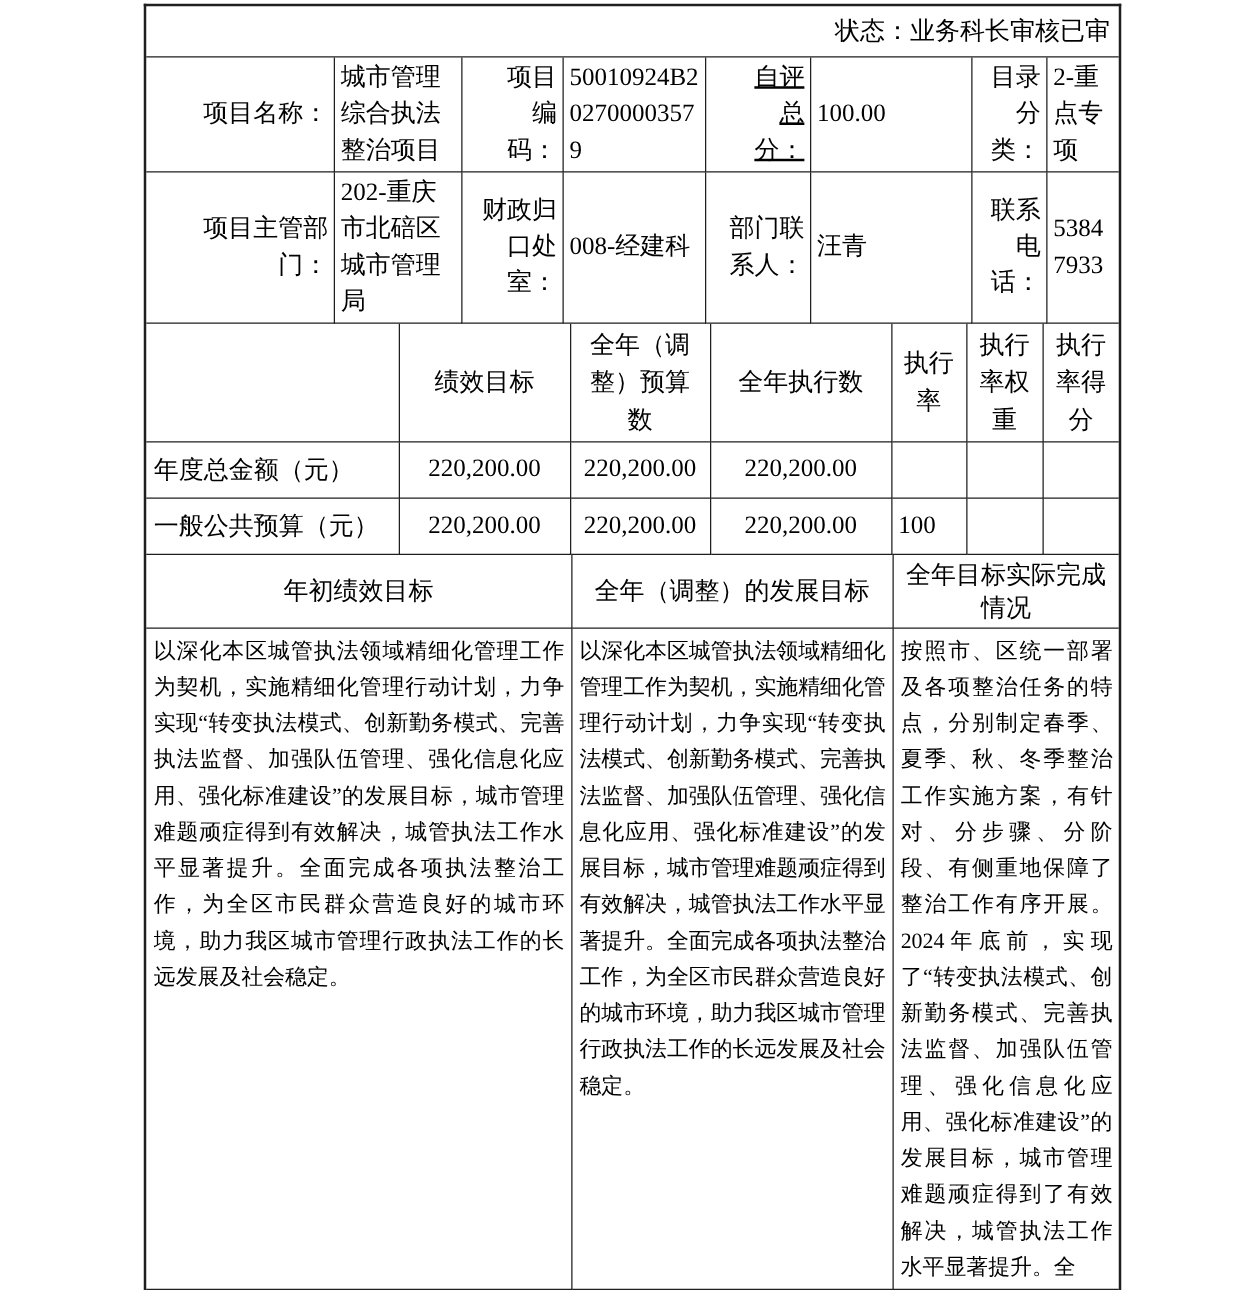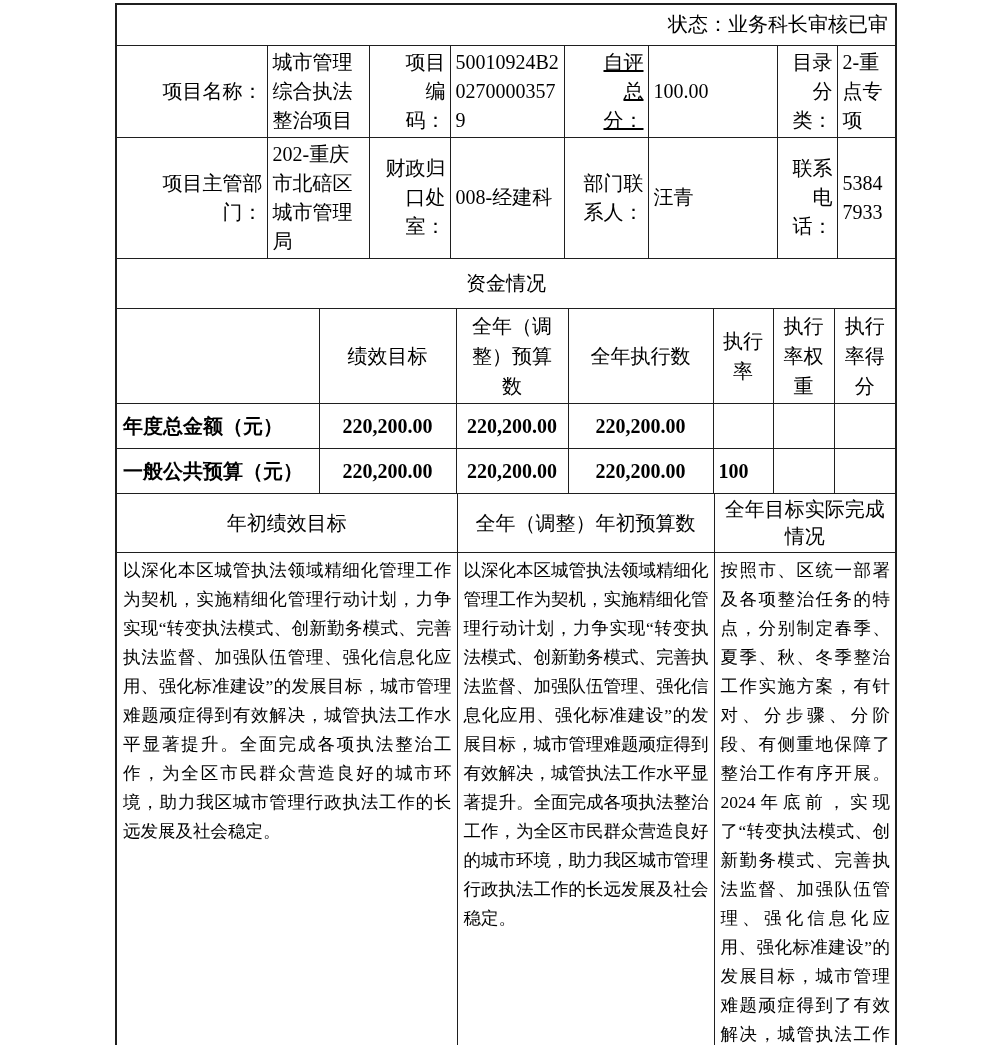--- a/index.html
+++ b/index.html
@@ -33,21 +33,21 @@
   .pl12 { padding-left:23px; }
   .pl6  { padding-left:6px; }
   .brk  { word-break:break-all;margin-left:26px; }
   .info-r1 td { height:84px; }
   .info-r2 td { height:82px; }
 
   .section-cell { height:50px; text-align:center; }
 
   .fund-head th { height:56px; text-align:center; line-height:1.5; }
   .th-adjusted { padding:2px 15px; }
-  .fund-row td { height:45px;font-weight:bold; }
+  .fund-row td { height:45px; }
   .fund-label { text-align:left; padding-left:6px; }
   .num-c { text-align:center; }
   .num-l { text-align:left; padding-left:5px; }
   .num-r { text-align:right; padding-right:7px; }
 
   .goal-head th { height:45px; text-align:center; }
   .goal-body td {
     height:500px; vertical-align:top;
     text-align:justify; line-height:29px; font-size:17.5px;
     padding:3px 5px 3px 6px;
@@ -94,27 +94,20 @@
       <td class="lbl pl6">财政归口处室：</td>
       <td class="val">008-经建科</td>
       <td class="lbl pl6">部门联系人：</td>
       <td class="val">汪青</td>
       <td class="lbl">联系电话：</td>
       <td class="val brk">53847933</td>
     </tr>
   </tbody>
     </table>
 
-  <table>
-    <tbody>
-        <tr>
-      <td class="section-cell">资金情况</td>
-    </tr>
-  </tbody>
-    </table>
 
   <table>
     <colgroup>
       <col style="width:202px">
         <col style="width:137px">
         <col style="width:112px">
         <col style="width:145px">
       <col style="width:60px">
         <col style="width:61px">
         <col style="width:61px">
@@ -153,21 +146,21 @@
 
   <table>
     <colgroup>
       <col style="width:340px">
         <col style="width:257px">
         <col style="width:181px">
     </colgroup>
     <tbody>
         <tr class="goal-head">
       <th>年初绩效目标</th>
-      <th>全年（调整）年初预算数</th>
+      <th>全年（调整）的发展目标</th>
       <th>全年目标实际完成情况</th>
     </tr>
     <tr class="goal-body">
       <td>以深化本区城管执法领域精细化管理工作为契机，实施精细化管理行动计划，力争实现“转变执法模式、创新勤务模式、完善执法监督、加强队伍管理、强化信息化应用、强化标准建设”的发展目标，城市管理难题顽症得到有效解决，城管执法工作水平显著提升。全面完成各项执法整治工作，为全区市民群众营造良好的城市环境，助力我区城市管理行政执法工作的长远发展及社会稳定。</td>
       <td>以深化本区城管执法领域精细化管理工作为契机，实施精细化管理行动计划，力争实现“转变执法模式、创新勤务模式、完善执法监督、加强队伍管理、强化信息化应用、强化标准建设”的发展目标，城市管理难题顽症得到有效解决，城管执法工作水平显著提升。全面完成各项执法整治工作，为全区市民群众营造良好的城市环境，助力我区城市管理行政执法工作的长远发展及社会稳定。</td>
       <td>按照市、区统一部署及各项整治任务的特点，分别制定春季、夏季、秋、冬季整治工作实施方案，有针对、分步骤、分阶段、有侧重地保障了整治工作有序开展。2024年底前，实现了“转变执法模式、创新勤务模式、完善执法监督、加强队伍管理、强化信息化应用、强化标准建设”的发展目标，城市管理难题顽症得到了有效解决，城管执法工作水平显著提升。全</td>
     </tr>
   </tbody>
     </table>
 

